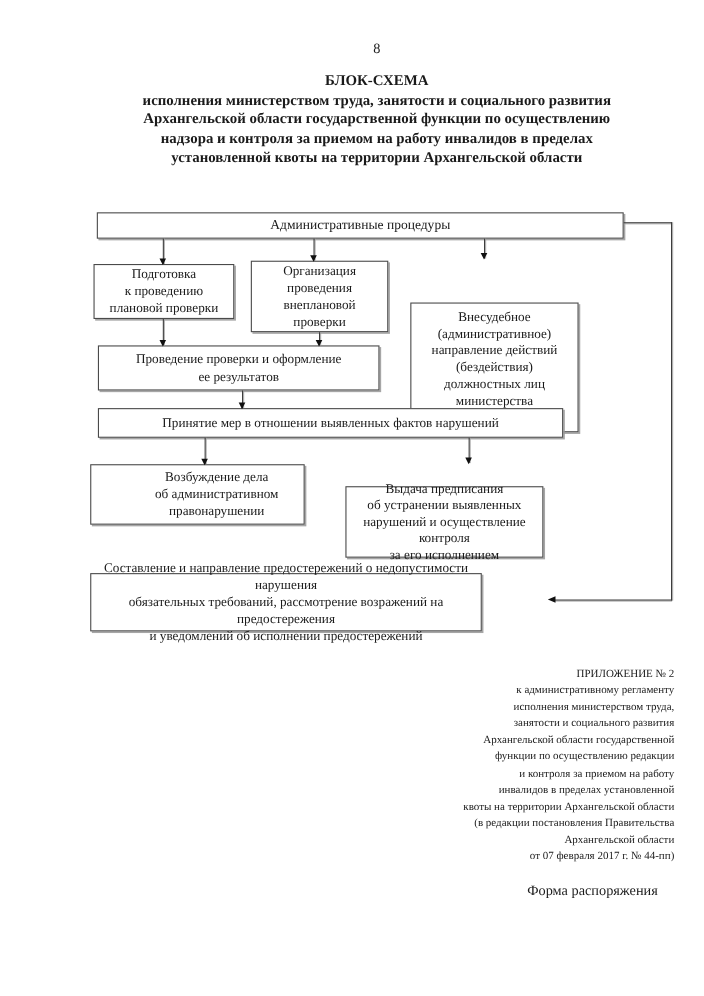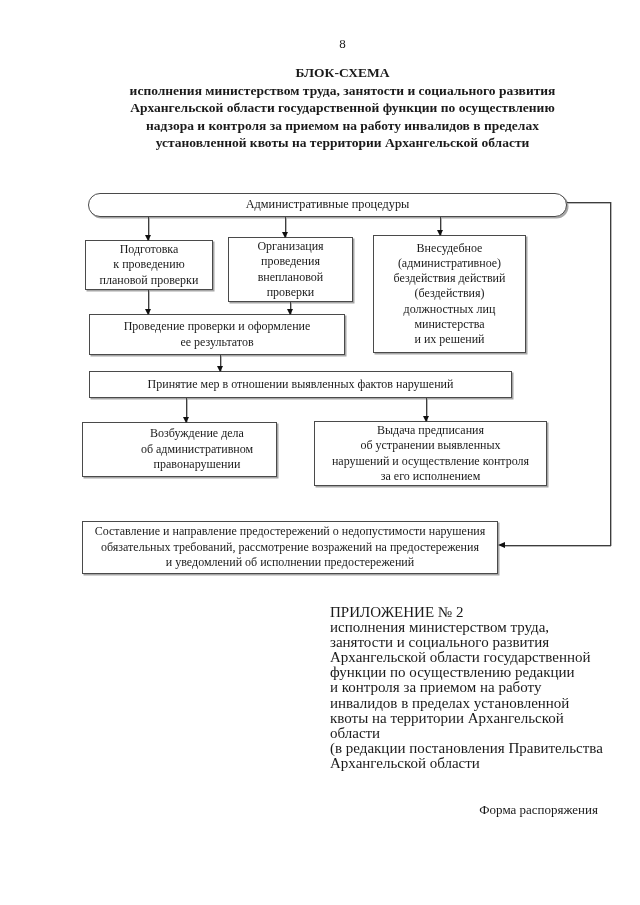--- a/index.html
+++ b/index.html
@@ -23,36 +23,36 @@
   .fbox {
     position:absolute; box-sizing:border-box;
     border:1px solid #4a4a4a;
     box-shadow:1.5px 1.5px 0 rgba(150,150,150,0.85);
     background:#ffffff;
     display:flex; flex-direction:column;
     align-items:center; justify-content:center;
     text-align:center;
     font-size:12px; line-height:15.4px;
   }
-  .fbox.small-gap { line-height:15.2px; }
+  .fbox.small-gap { line-height:15.2px;margin-top:40px; }
   .arrv { position:absolute; width:1px; background:#3d3d3d; box-shadow:1px 0 0 rgba(165,165,165,0.8); }
   .arrv .ah-down {
     position:absolute; left:-3px; bottom:-1px; width:0; height:0;
     border-left:3.5px solid transparent; border-right:3.5px solid transparent;
     border-top:6.5px solid #101010;
   }
   .hline { position:absolute; height:1px; background:#3d3d3d; box-shadow:0 1px 0 rgba(165,165,165,0.8); }
   .ah-left {
     position:absolute; width:0; height:0;
     border-top:3.5px solid transparent; border-bottom:3.5px solid transparent;
     border-right:7px solid #101010;
   }
   .appendix {
     position:absolute; top:605px; left:330px; width:283px;
-    text-align:left; font-size:15px; line-height:15.1px;
+    text-align:right; font-size:10px; line-height:15.1px;
   }
   .form-label {
     position:absolute; top:802px; right:42px;
     font-size:13px;
   }
 </style>
 </head>
 <body>
 
 <div class="page">
@@ -60,41 +60,41 @@
   <div class="pageno">8</div>
 
   <div class="title-block">
     <div>БЛОК-СХЕМА</div>
     <div>исполнения министерством труда, занятости и социального развития</div>
     <div>Архангельской области государственной функции по осуществлению</div>
     <div>надзора и контроля за приемом на работу инвалидов в пределах</div>
     <div>установленной квоты на территории Архангельской области</div>
   </div>
 
-  <div class="fbox" style="left:88px; top:193px; width:479px; height:24px; font-size:12.3px;border-radius:12px;">
+  <div class="fbox" style="left:88px; top:193px; width:479px; height:24px; font-size:12.3px;">
     <div>Административные процедуры</div>
   </div>
 
   <div class="fbox" style="left:85px; top:240px; width:128px; height:50px;">
     <div>Подготовка</div>
     <div>к проведению</div>
     <div>плановой проверки</div>
   </div>
 
   <div class="fbox" style="left:228px; top:237px; width:125px; height:65px;">
     <div>Организация</div>
     <div>проведения</div>
     <div>внеплановой</div>
     <div>проверки</div>
   </div>
 
   <div class="fbox small-gap" style="left:373px; top:235px; width:153px; height:118px;">
     <div>Внесудебное</div>
     <div>(административное)</div>
-    <div>бездействия действий</div>
+    <div>направление действий</div>
     <div>(бездействия)</div>
     <div>должностных лиц</div>
     <div>министерства</div>
     <div>и их решений</div>
   </div>
 
   <div class="fbox" style="left:89px; top:314px; width:256px; height:41px;">
     <div>Проведение проверки и оформление</div>
     <div>ее результатов</div>
   </div>
@@ -102,28 +102,28 @@
   <div class="fbox" style="left:89px; top:371px; width:423px; height:27px;">
     <div>Принятие мер в отношении выявленных фактов нарушений</div>
   </div>
 
   <div class="fbox" style="left:82px; top:422px; width:195px; height:55px;padding-left:35px;">
     <div>Возбуждение дела</div>
     <div>об административном</div>
     <div>правонарушении</div>
   </div>
 
-  <div class="fbox small-gap" style="left:314px; top:421px; width:233px; height:65px;">
+  <div class="fbox small-gap" style="left:314px; top:402px; width:180px; height:65px;">
     <div>Выдача предписания</div>
     <div>об устранении выявленных</div>
     <div>нарушений и осуществление контроля</div>
     <div>за его исполнением</div>
   </div>
 
-  <div class="fbox" style="left:82px; top:521px; width:416px; height:53px;">
+  <div class="fbox" style="left:82px; top:521px; width:356px; height:53px;">
     <div>Составление и направление предостережений о недопустимости нарушения</div>
     <div>обязательных требований, рассмотрение возражений на предостережения</div>
     <div>и уведомлений об исполнении предостережений</div>
   </div>
 
   <div class="arrv" style="left:148px; top:217px; height:23px;">
       <span class="ah-down"></span>
     </div>
   <div class="arrv" style="left:285px; top:217px; height:20px;">
       <span class="ah-down"></span>
@@ -147,26 +147,28 @@
       <span class="ah-down"></span>
     </div>
 
   <div class="hline" style="left:567px; top:202px; width:44px;"></div>
   <div class="arrv" style="left:610px; top:202px; height:344px;"></div>
   <div class="hline" style="left:504px; top:545px; width:107px;"></div>
   <span class="ah-left" style="left:498px; top:542px;"></span>
 
   <div class="appendix">
     <div>ПРИЛОЖЕНИЕ № 2</div>
+    <div>к административному регламенту</div>
     <div>исполнения министерством труда,</div>
     <div>занятости и социального развития</div>
     <div>Архангельской области государственной</div>
     <div>функции по осуществлению редакции</div>
     <div>и контроля за приемом на работу</div>
     <div>инвалидов в пределах установленной</div>
     <div>квоты на территории Архангельской области</div>
     <div>(в редакции постановления Правительства</div>
     <div>Архангельской области</div>
+    <div>от 07 февраля 2017 г. № 44-пп)</div>
   </div>
 
   <div class="form-label">Форма распоряжения</div>
 
 </div>
 
 </body></html>

